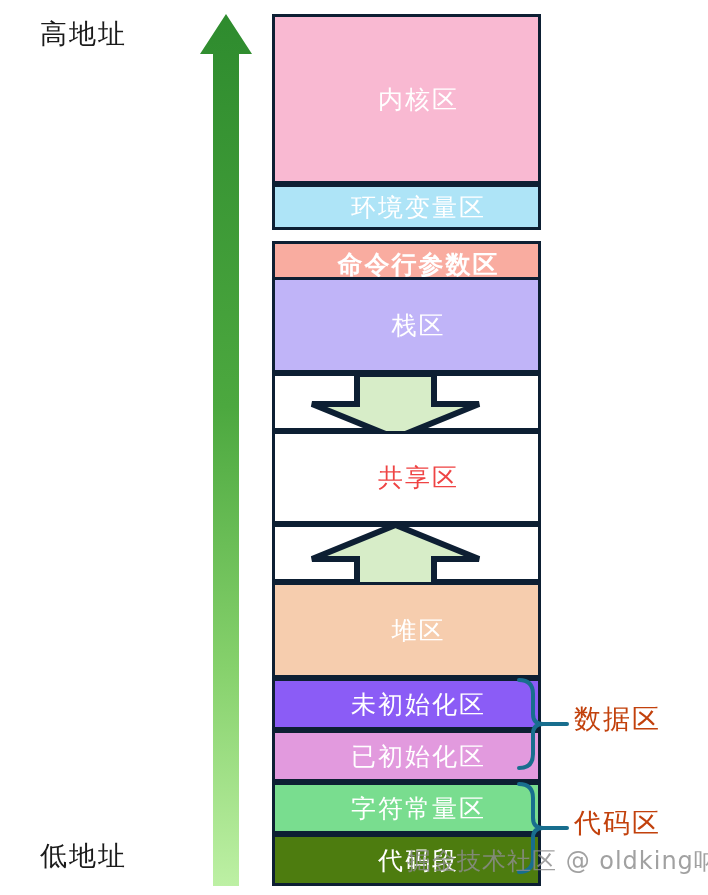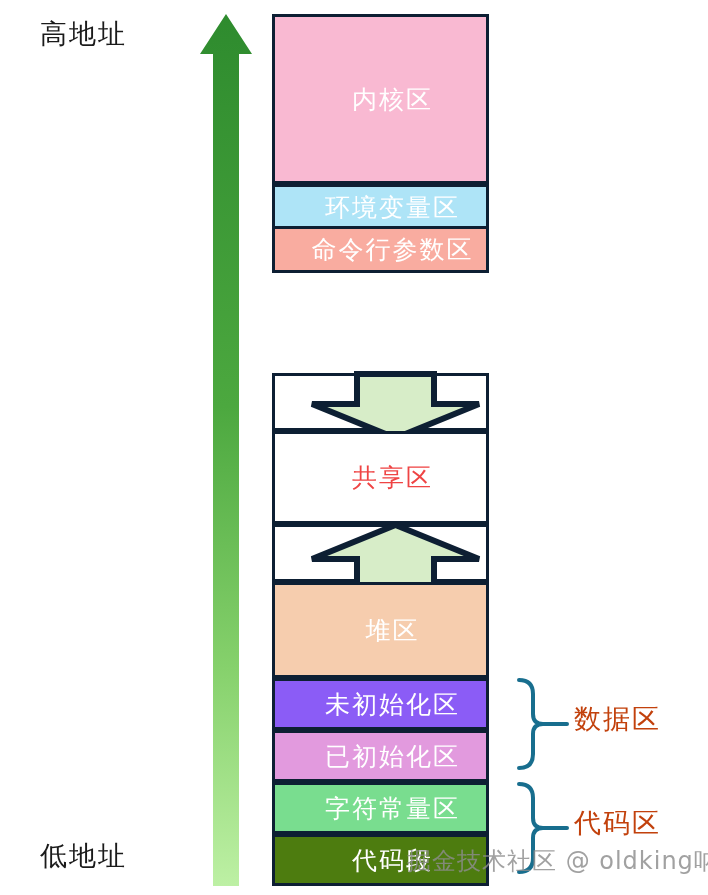--- a/index.html
+++ b/index.html
@@ -41,21 +41,21 @@
   #memory-column {
     position: absolute;
     left: 272px;
     top: 14px;
     width: 247px;
     height: 872px;
   }
   .mem-block {
     position: absolute;
     left: 0;
-    width: 217px;
+    width: 269px;
     box-sizing: border-box;
     border: 3px solid #0d1f33;
     display: flex;
     align-items: center;
     justify-content: center;
     overflow: visible;
     padding-left: 24px;
   }
   .mem-label {
     font-size: 25px;
@@ -133,24 +133,27 @@
 <div id="memory-column">
 
   <div class="mem-block" style="top:0px; height:170px; background:#f9b9d2;">
     <span class="mem-label white">内核区</span>
   </div>
 
   <div class="mem-block" style="top:170px; height:46px; background:#aee4f7;">
     <span class="mem-label white">环境变量区</span>
   </div>
 
-  <div class="mem-block" style="top:212px; height:47px; background:#f9aca0;">
+  <div class="mem-block" style="top:227px; height:47px; background:#f9aca0;font-weight:bold;">
     <span class="mem-label white">命令行参数区</span>
   </div>
 
+  <div class="mem-block" style="top:263px; height:96px; background:#c0b4f8;">
+    <span class="mem-label white">栈区</span>
+  </div>
 
   <div class="mem-block arrow-cell" style="top:359px; height:58px;">
     <svg viewBox="0 0 247 58" style="top:-3px; height:64px;" xmlns="http://www.w3.org/2000/svg">
       <polygon points="85,-2 162,-2 162,28 207,28 123.5,62 40,28 85,28" fill="#d7edc8" stroke="#0d1f33" stroke-width="6" stroke-linejoin="miter"></polygon>
     </svg>
   </div>
 
   <div class="mem-block" style="top:417px; height:93px; background:#ffffff;">
     <span class="mem-label dark">共享区</span>
   </div>

